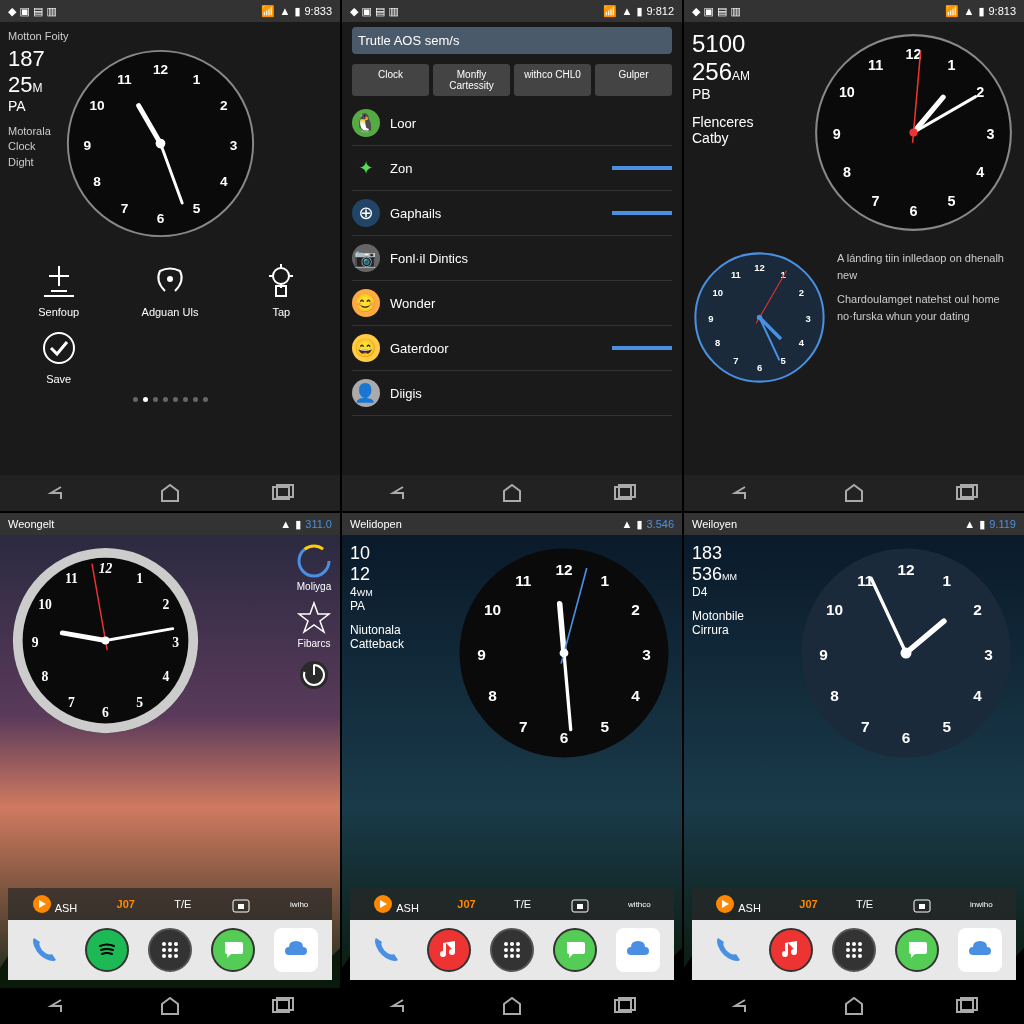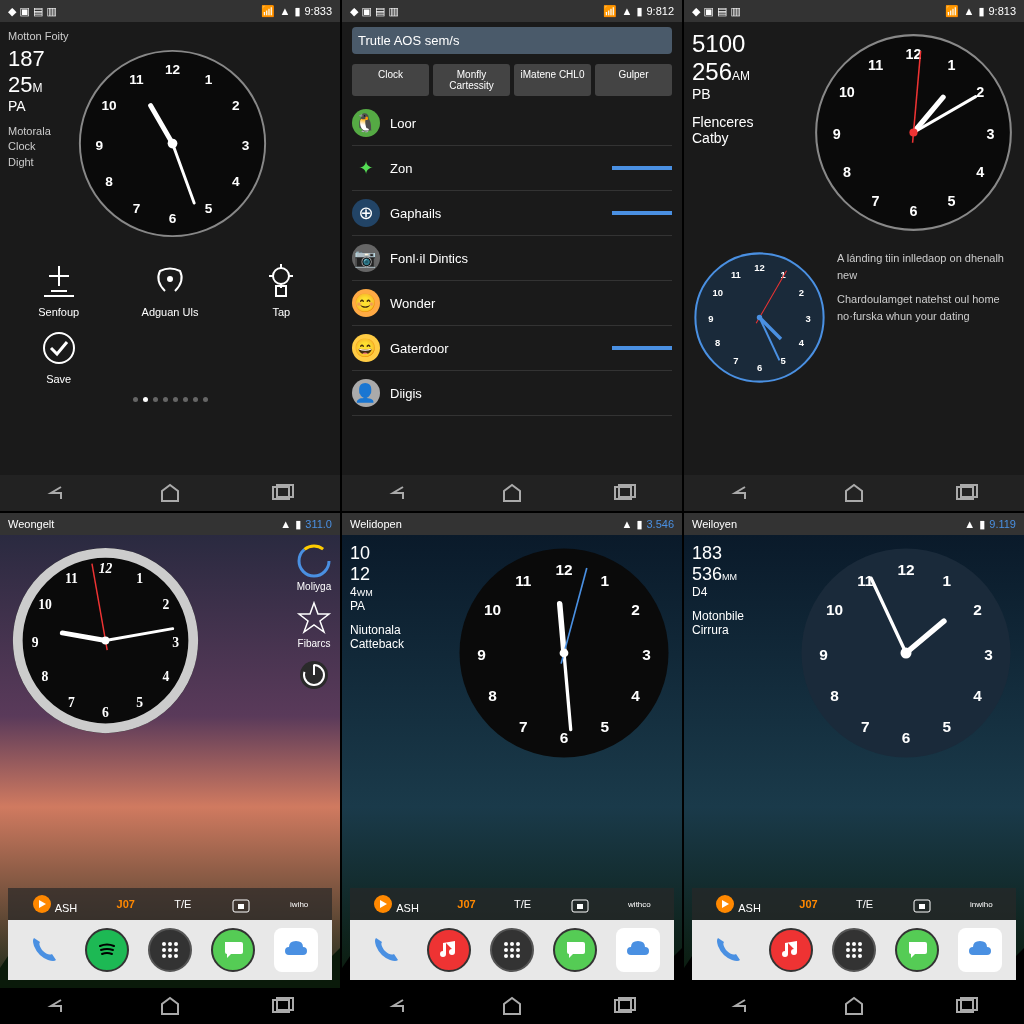--- a/index.html
+++ b/index.html
@@ -9,21 +9,21 @@
 .status-bar { display: flex; align-items: center; justify-content: space-between; padding: 3px 8px; font-size: 11px; background: #333; height: 22px; }
 .status-left { display: flex; gap: 4px; }
 .status-right { display: flex; gap: 4px; align-items: center; }
 .content { flex: 1; position: relative; padding: 8px; }
 .nav-bar { display: flex; justify-content: space-around; align-items: center; height: 36px; background: #222; }
 .nav-btn { width: 28px; height: 20px; }
 .nav-btn svg { width: 100%; height: 100%; stroke: #aaa; fill: none; stroke-width: 2; }
 
 
 .p1 .content { display: flex; flex-direction: column; }
-.p1-top { display: flex; gap: 24px; }
+.p1-top { display: flex; gap: 12px; }
 .p1-info { display: flex; flex-direction: column; font-size: 14px; }
 .p1-num { font-size: 22px; }
 .p1-sub { font-size: 11px; color: #ccc; margin-top: 10px; line-height: 1.4; }
 .p1-clock { width: 195px; height: 195px; position: relative; }
 .app-grid { display: grid; grid-template-columns: repeat(3, 1fr); gap: 10px; margin-top: 20px; }
 .app-icon { display: flex; flex-direction: column; align-items: center; gap: 5px; }
 .app-icon .icon { width: 40px; height: 40px; }
 .app-icon .label { font-size: 11px; text-align: center; }
 .dots { display: flex; justify-content: center; gap: 5px; margin-top: 12px; }
 .dot { width: 5px; height: 5px; background: #666; border-radius: 50%; }
@@ -206,21 +206,21 @@
           <span>▲</span>
           <span>▮</span>
           <span>9:812</span>
         </div>
   </div>
   <div class="content">
     <div class="p2-sub">Trutle AOS sem/s</div>
     <div class="p2-tabs">
       <div class="p2-tab">Clock</div>
       <div class="p2-tab">Monfly Cartessity</div>
-      <div class="p2-tab">iMatene CHL0</div>
+      <div class="p2-tab">withco CHL0</div>
       <div class="p2-tab">Gulper</div>
     </div>
     <div class="p2-list">
       <div class="p2-item">
             <div class="icon" style="background:#5a4;">🐧</div>
             <span class="txt">Loor</span>
           </div>
       <div class="p2-item">
             <div class="icon" style="color:#5d5;">✦</div>
             <span class="txt">Zon</span>

